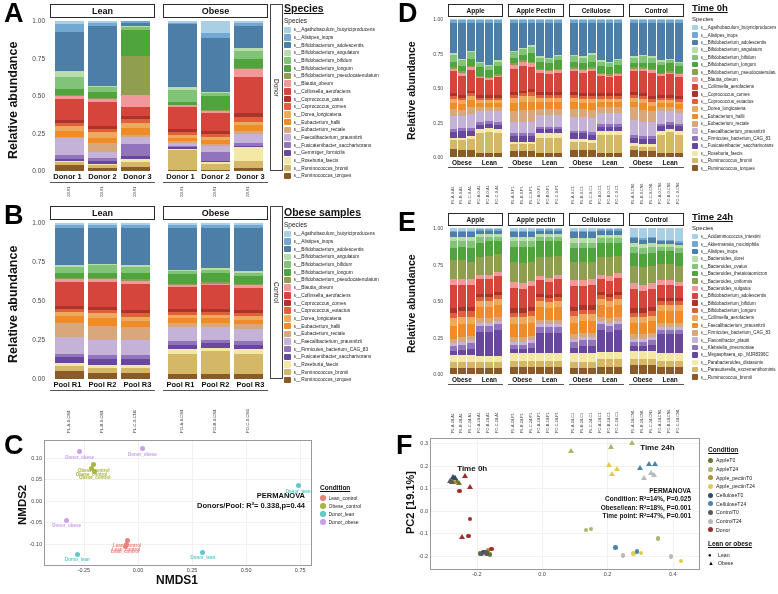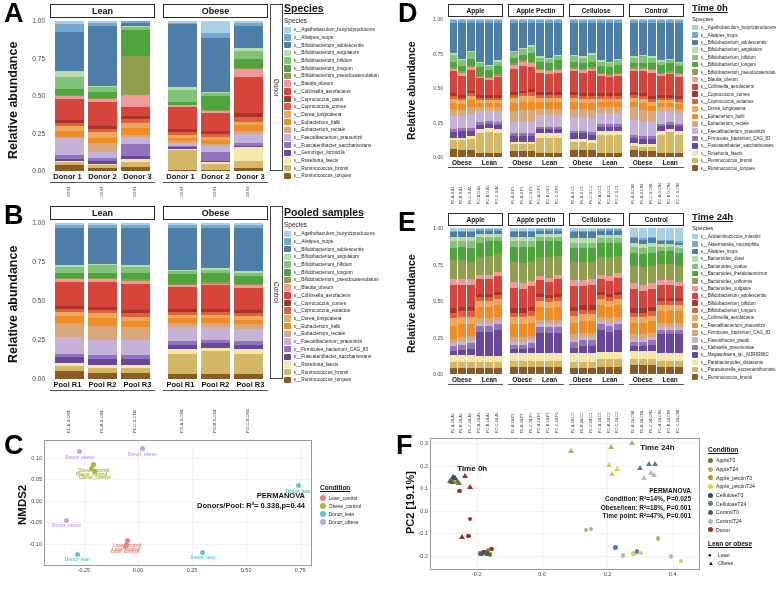--- a/index.html
+++ b/index.html
@@ -478,21 +478,21 @@
               <span style="writing-mode: vertical-rl; transform: rotate(180deg); font-size: 4.2px; line-height: 1; color: rgb(51, 51, 51);">PO-C-0-CN1</span>
             </div>
           </div>
         </div>
       </div>
     </div>
   <div class="rstrip" style="left:270px;top:6px;height:171px;">
     <span>Control</span>
   </div>
   <div class="legend" style="left:284px;top:6px;width:104px;">
-      <div style="font-weight: bold; text-decoration: underline; font-size: 10.5px; margin-bottom: 3px;">Pooled samples</div>
+      <div style="font-weight: bold; text-decoration: underline; font-size: 10.5px; margin-bottom: 3px;">Obese samples</div>
       <div style="font-size: 6.5px; color: rgb(34, 34, 34); margin-bottom: 2px;">Species</div>
       <div style="display: flex; align-items: center; height: 7.7px;">
         <div style="width: 6.5px; height: 6.5px; background: rgb(169, 207, 228); border-radius: 1px; flex: 0 0 auto;"></div>
         <div style="font-size: 4.8px; margin-left: 3px; white-space: nowrap; overflow: hidden; color: rgb(34, 34, 34);">s__Agathobaculum_butyriciproducens</div>
       </div>
       <div style="display: flex; align-items: center; height: 7.7px;">
         <div style="width: 6.5px; height: 6.5px; background: rgb(115, 168, 211); border-radius: 1px; flex: 0 0 auto;"></div>
         <div style="font-size: 4.8px; margin-left: 3px; white-space: nowrap; overflow: hidden; color: rgb(34, 34, 34);">s__Alistipes_inops</div>
       </div>
       <div style="display: flex; align-items: center; height: 7.7px;">
@@ -616,20 +616,21 @@
       <div style="position: absolute; font-size: 4.5px; font-weight: bold; color: rgb(232, 131, 124); left: 60.0163px; top: 108.186px; width: 40px; text-align: center; white-space: nowrap;">Lean_control</div>
       <div style="position: absolute; width: 5px; height: 5px; border-radius: 50%; background: rgb(94, 200, 204); left: 29.939px; top: 110.81px;"></div>
       <div style="position: absolute; font-size: 4.5px; font-weight: bold; color: rgb(94, 200, 204); left: 12.439px; top: 116.31px; width: 40px; text-align: center; white-space: nowrap;">Donor_lean</div>
       <div style="position: absolute; width: 5px; height: 5px; border-radius: 50%; background: rgb(94, 200, 204); left: 155.37px; top: 108.672px;"></div>
       <div style="position: absolute; font-size: 4.5px; font-weight: bold; color: rgb(94, 200, 204); left: 137.87px; top: 114.172px; width: 40px; text-align: center; white-space: nowrap;">Donor_lean</div>
       <div style="position: absolute; right: 6px; top: 50px; text-align: right; font-weight: bold; font-size: 7.5px; line-height: 1.3;">
         <div>PERMANOVA</div>
         <div>Donors/Pool: R²= 0.338,p=0.44</div>
       </div>
     </div>
+  <div class="xlab" style="left:44px;top:141px;width:266px;font-size:12px;">NMDS1</div>
   <div class="legend" style="left:320px;top:52px;width:66px;">
       <div style="font-weight: bold; text-decoration: underline; font-size: 6.5px; margin-bottom: 3px;">Condition</div>
       <div style="display: flex; align-items: center; height: 8px;">
         <div style="width: 5.5px; height: 5.5px; background: rgb(232, 131, 124); border-radius: 50%; flex: 0 0 auto;"></div>
         <div style="font-size: 5px; margin-left: 3px; white-space: nowrap; overflow: hidden; color: rgb(34, 34, 34);">Lean_control</div>
       </div>
       <div style="display: flex; align-items: center; height: 8px;">
         <div style="width: 5.5px; height: 5.5px; background: rgb(168, 181, 62); border-radius: 50%; flex: 0 0 auto;"></div>
         <div style="font-size: 5px; margin-left: 3px; white-space: nowrap; overflow: hidden; color: rgb(34, 34, 34);">Obese_control</div>
       </div>

